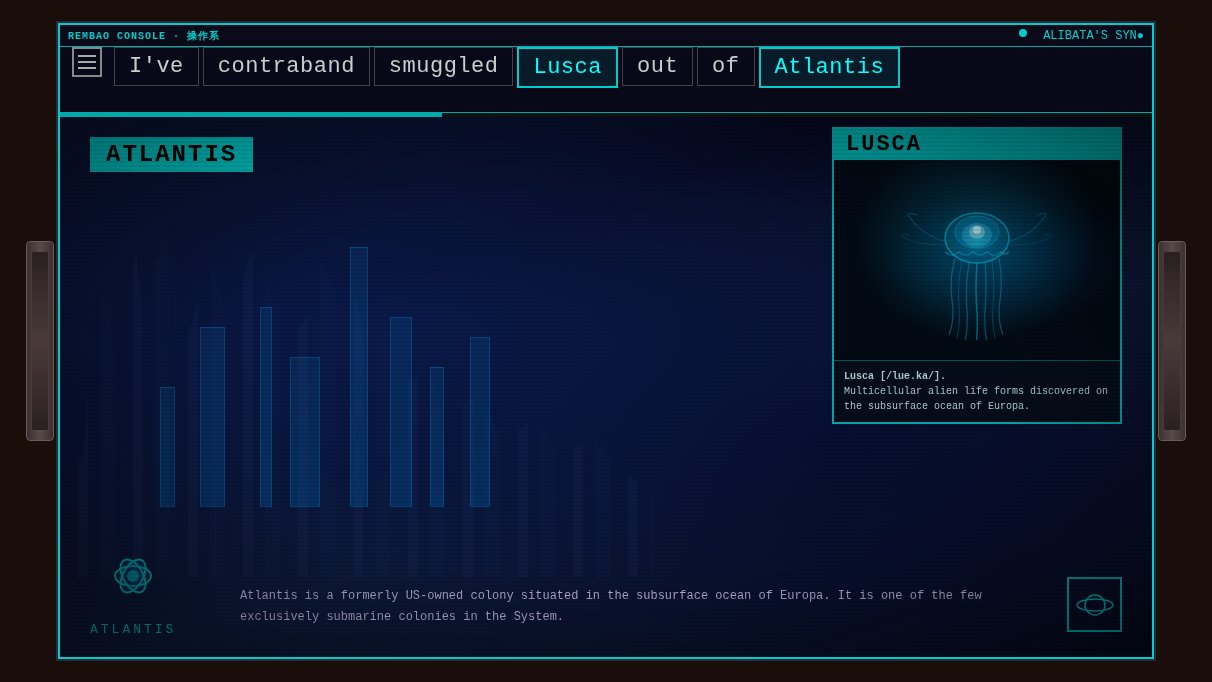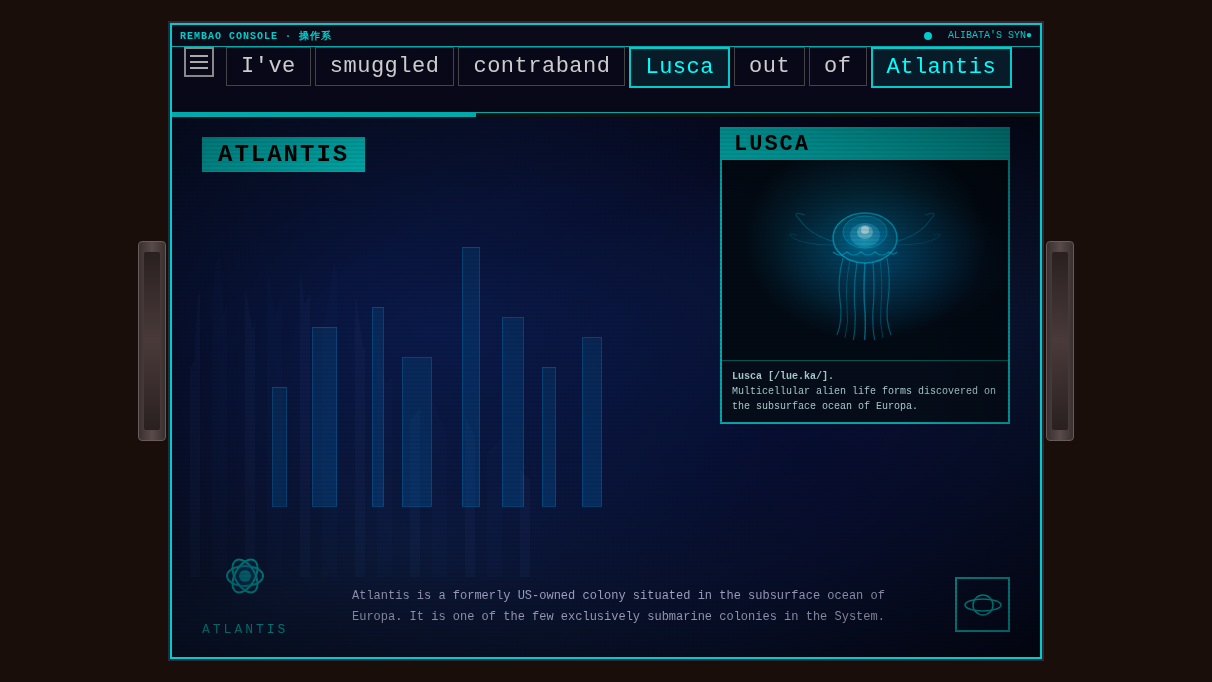--- a/index.html
+++ b/index.html
@@ -10,21 +10,21 @@
       background: #1a0e0a;
       display: flex;
       align-items: center;
       justify-content: center;
       font-family: 'Courier New', monospace;
       overflow: hidden;
     }
 
     .outer-frame {
       position: relative;
-      width: 876px;
+      width: 1100px;
       height: 640px;
       background: #e5e5e5;
       border: 2px solid #2a2a3a;
     }
 
     
     .handle-left, .handle-right {
       position: absolute;
       top: 50%;
       transform: translateY(-50%);
@@ -71,23 +71,23 @@
     .top-bar-title {
       color: #00cccc;
       font-size: 10px;
       letter-spacing: 1px;
       font-weight: bold;
     }
 
     .top-bar-status {
       margin-left: auto;
       color: #00cccc;
-      font-size: 10px;
-      display: flex;
-      align-items: center;
+      font-size: 12px;
+      display: flex;
+      align-items: flex-start;
       gap: 16px;
     }
 
     .status-dot {
       width: 8px; height: 8px;
       background: #00cccc;
       border-radius: 50%;
     }
 
     
@@ -360,22 +360,22 @@
     </div>
 
     <div class="sentence-bar">
       <div class="menu-icon">
         <span></span>
           <span></span>
           <span></span>
       </div>
 
       <span class="word-token">I've</span>
+      <span class="word-token">contraband</span>
       <span class="word-token">smuggled</span>
-      <span class="word-token">contraband</span>
       <span class="word-token active">Lusca</span>
       <span class="word-token">out</span>
       <span class="word-token">of</span>
       <span class="word-token active">Atlantis</span>
     </div>
 
     <div class="progress-bar">
       <div class="progress-fill"></div>
     </div>
 

